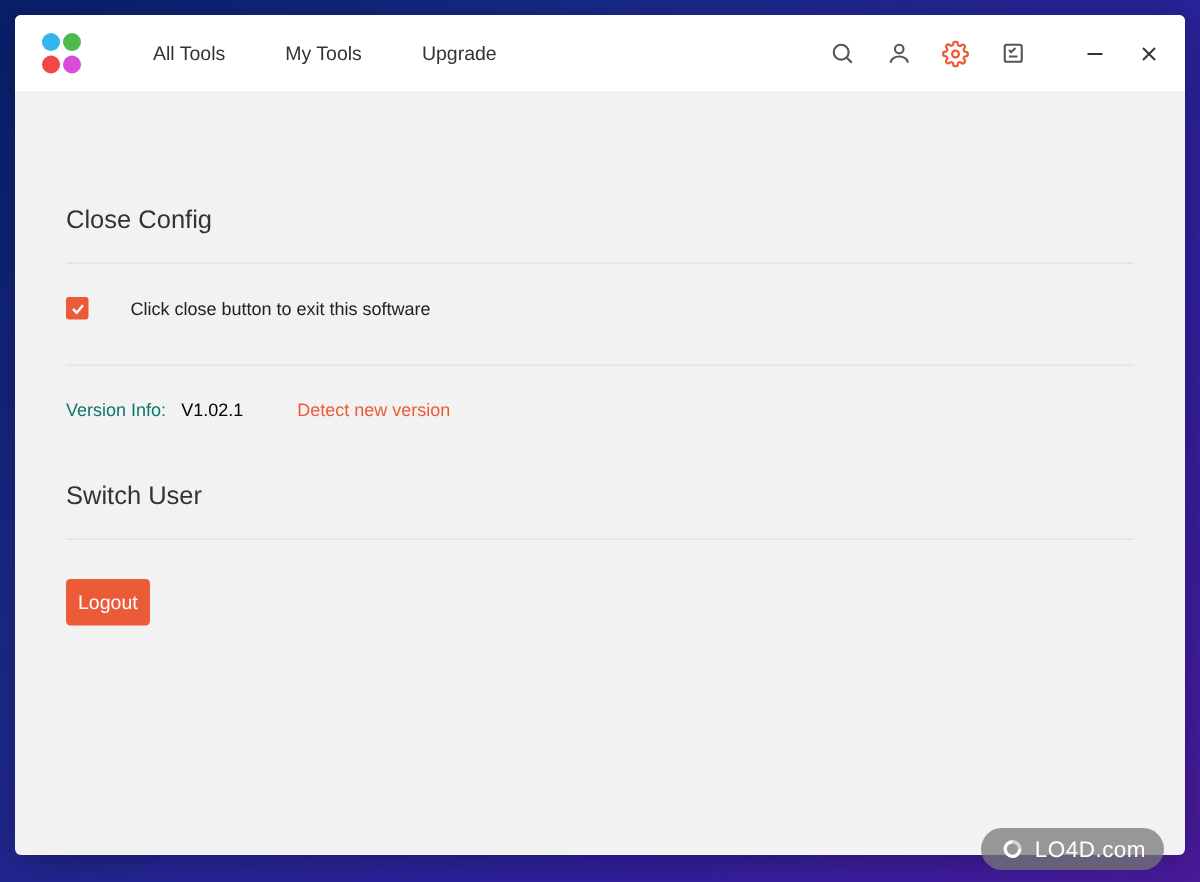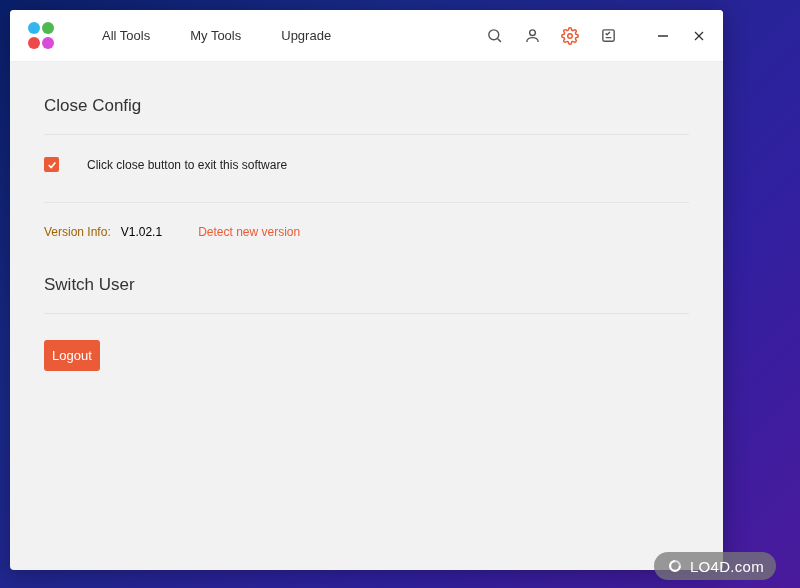--- a/index.html
+++ b/index.html
@@ -3,21 +3,21 @@
 <meta charset="utf-8">
 <style>
   * { box-sizing: border-box; margin: 0; padding: 0; }
   html, body { width: 800px; height: 588px; overflow: hidden; font-family: -apple-system, BlinkMacSystemFont, "Segoe UI", Arial, sans-serif; }
   body {
     background: linear-gradient(135deg, #0a1f6b 0%, #1a2a8a 30%, #3020a0 70%, #4a1a9c 100%);
     position: relative;
     padding: 10px;
   }
   .window {
-    width: 713px;
+    width: 780px;
     height: 560px;
     background: #f2f2f2;
     border-radius: 4px;
     position: relative;
     overflow: hidden;
     box-shadow: 0 4px 24px rgba(0,0,0,0.3);
   }
   .header {
     height: 52px;
     background: #fff;
@@ -35,27 +35,27 @@
   .nav { display: flex; gap: 40px; margin-left: 46px; }
   .nav-item { font-size: 13px; color: #333; cursor: pointer; }
   .header-right { margin-left: auto; display: flex; align-items: center; gap: 20px; padding-right: 16px; }
   .icon-btn { width: 18px; height: 18px; display: flex; align-items: center; justify-content: center; cursor: pointer; color: #555; }
   .icon-btn.active { color: #eb5b37; }
   .win-controls { display: flex; gap: 20px; margin-left: 18px; align-items: center; }
   .win-btn { width: 16px; height: 16px; display:flex; align-items:center; justify-content:center; cursor:pointer; color:#333; }
   .content {
     padding: 34px 34px 0 34px;
   }
-  .section-title { font-size: 17px; color: #333; font-weight: 400; margin-bottom: 18px; }
+  .section-title { font-size: 17px; color: #333; font-weight: 400; margin-bottom: 18px; margin-top: 41px; }
   .divider { border: none; border-top: 1px solid #e3e3e3; margin: 0 0 22px 0; }
   .check-row { display: flex; align-items: center; gap: 28px; margin-bottom: 30px; }
   .checkbox { width: 15px; height: 15px; background: #eb5b37; border-radius: 2px; display:flex; align-items:center; justify-content:center; color:#fff; }
   .check-label { font-size: 12px; color: #222; }
   .version-row { display:flex; align-items:center; gap: 36px; font-size: 12px; margin-bottom: 36px; }
-  .version-label { color: #a16207; }
+  .version-label { color: #0f766e; }
   .version-val { color: #000000; }
   .detect-link { color: #eb5b37; cursor: pointer; }
   .logout-btn {
     background: #eb5b37; color: #fff; border:none; padding: 8px 8px;
     font-size: 13px; border-radius: 3px; cursor: pointer;
     margin-top: 4px;
   }
   .watermark {
     position: absolute;
     right: 24px; bottom: 8px;

